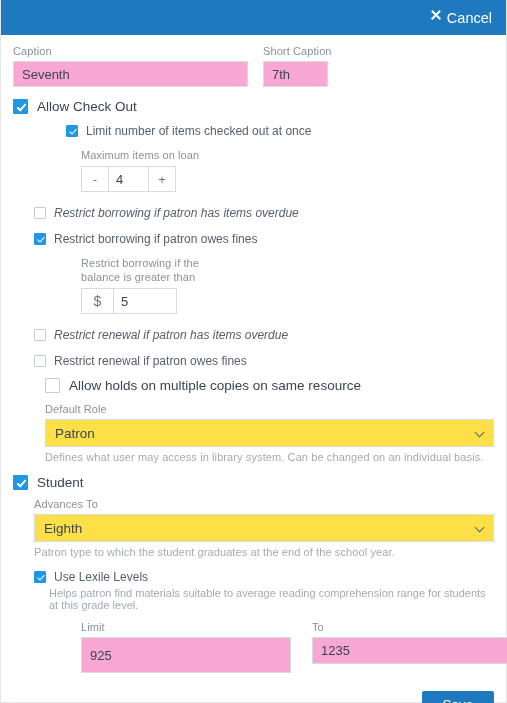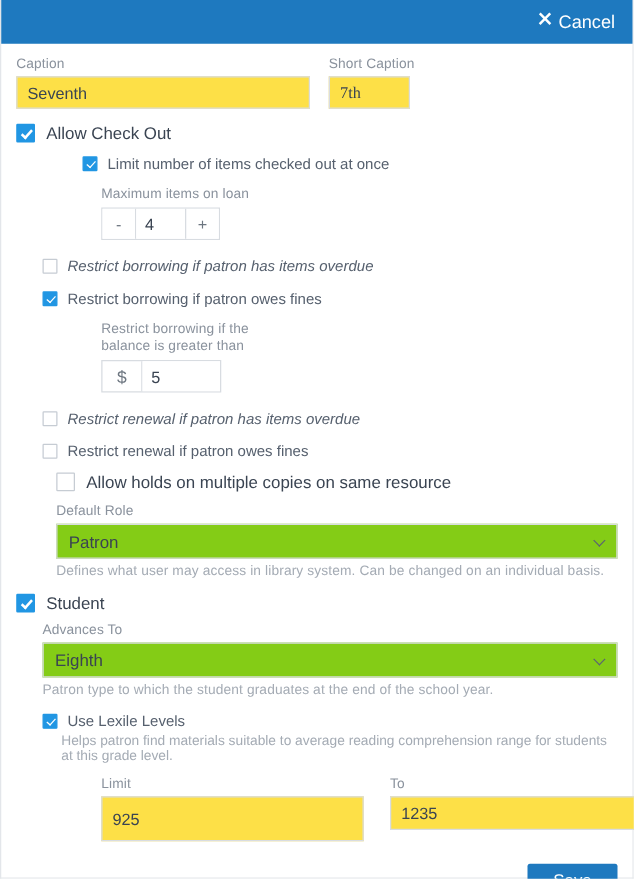--- a/index.html
+++ b/index.html
@@ -77,21 +77,21 @@
     font-size: 11px;
     color: #a4abb4;
     margin-top: 4px;
     letter-spacing: .1px;
   }
 
   .text-input {
     box-sizing: border-box;
     height: 26px;
     border: 1px solid #d8dce1;
-    background: #fde047;
+    background: #f9a8d4;
     font-family: "Liberation Sans", sans-serif;
     font-size: 13px;
     color: #3a4452;
     padding: 0 8px;
     outline: none;
   }
 
   .row-two {
     display: flex;
     gap: 0;
@@ -194,21 +194,21 @@
   
   .select-wrap {
     position: relative;
     box-sizing: border-box;
   }
   .select-box {
     box-sizing: border-box;
     width: 100%;
     height: 28px;
     border: 1px solid #d8dce1;
-    background: #84cc16;
+    background: #fde047;
     font-size: 13.5px;
     color: #3a4452;
     display: flex;
     align-items: center;
     padding: 0 9px;
     cursor: pointer;
   }
   .chev {
     position: absolute;
     right: 10px;
@@ -266,21 +266,21 @@
 
   <div class="body">
 
     <div class="row-two">
       <div class="col-caption">
         <div class="field-label">Caption</div>
         <input class="text-input" style="width: 235px;" value="Seventh">
       </div>
       <div class="col-short">
         <div class="field-label">Short Caption</div>
-        <input class="text-input" style="width: 65px; font-family: Liberation Serif, serif;" value="7th">
+        <input class="text-input" style="width: 65px;" value="7th">
       </div>
     </div>
 
     <div class="cb-row mt12">
       <span class="cb cb-lg checked"></span>
       <span class="cb-label">Allow Check Out</span>
     </div>
 
     <div class="cb-row mt10 indent-1">
       <span class="cb cb-sm checked"></span>

